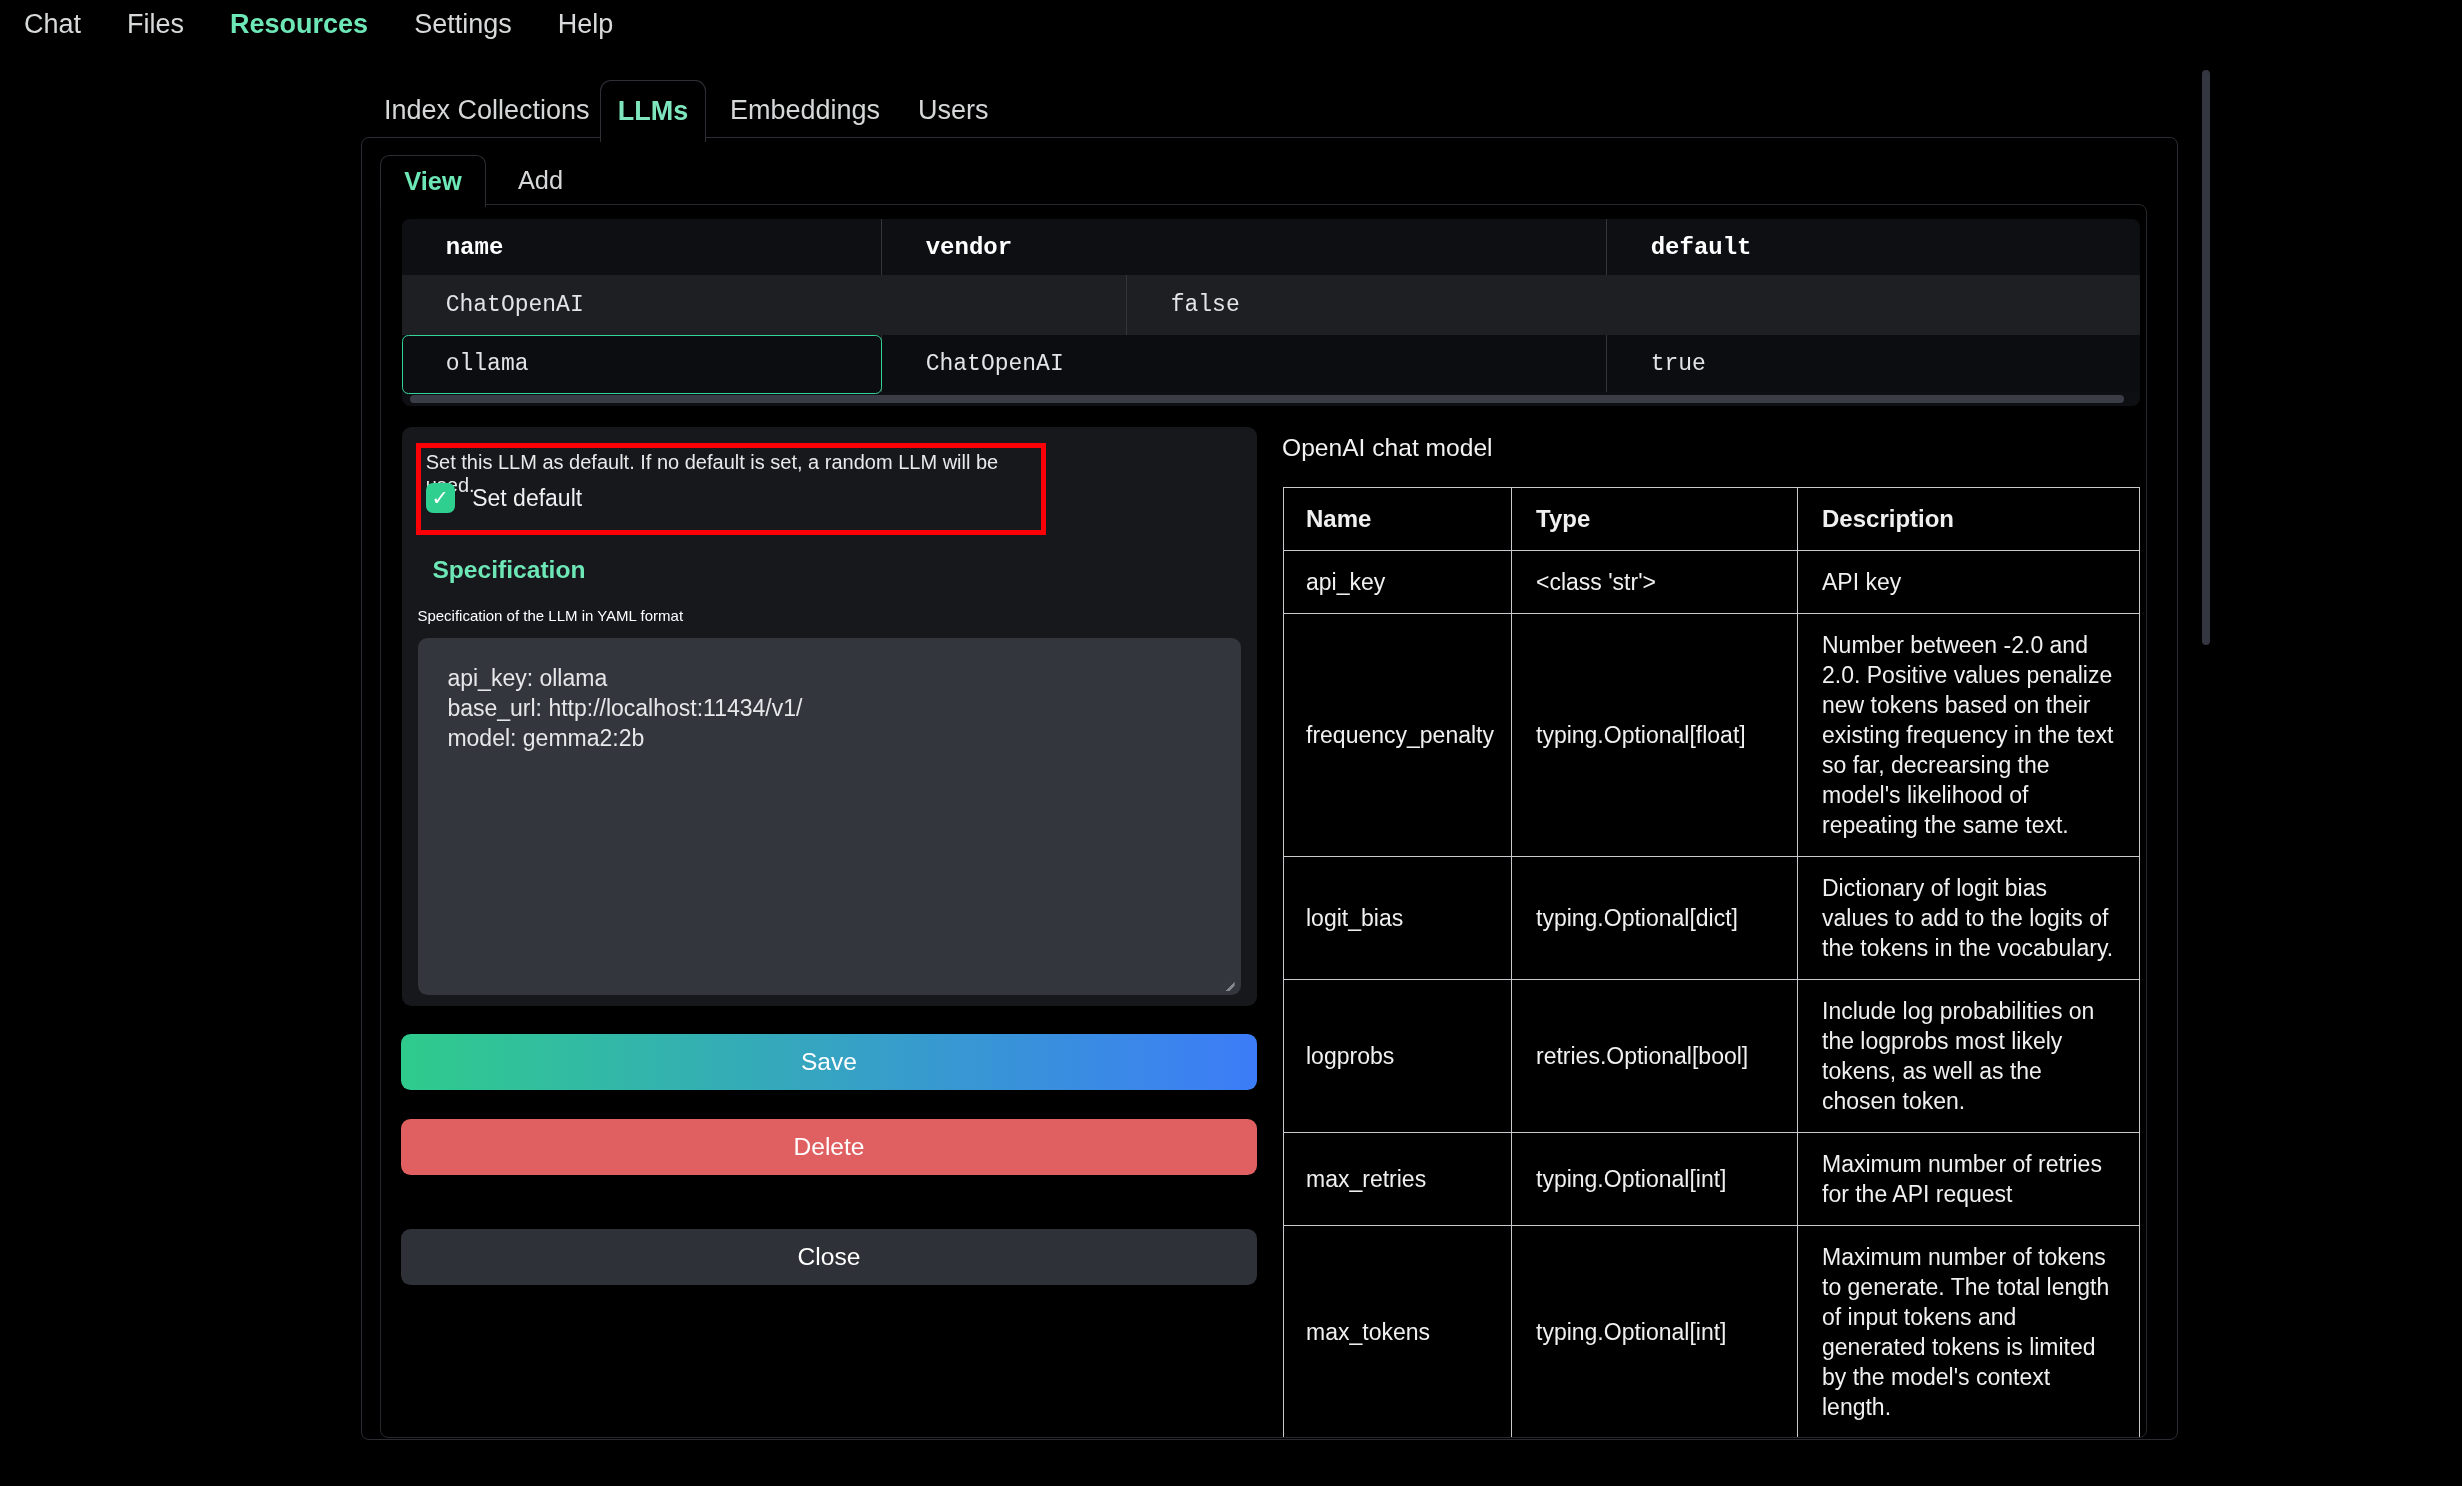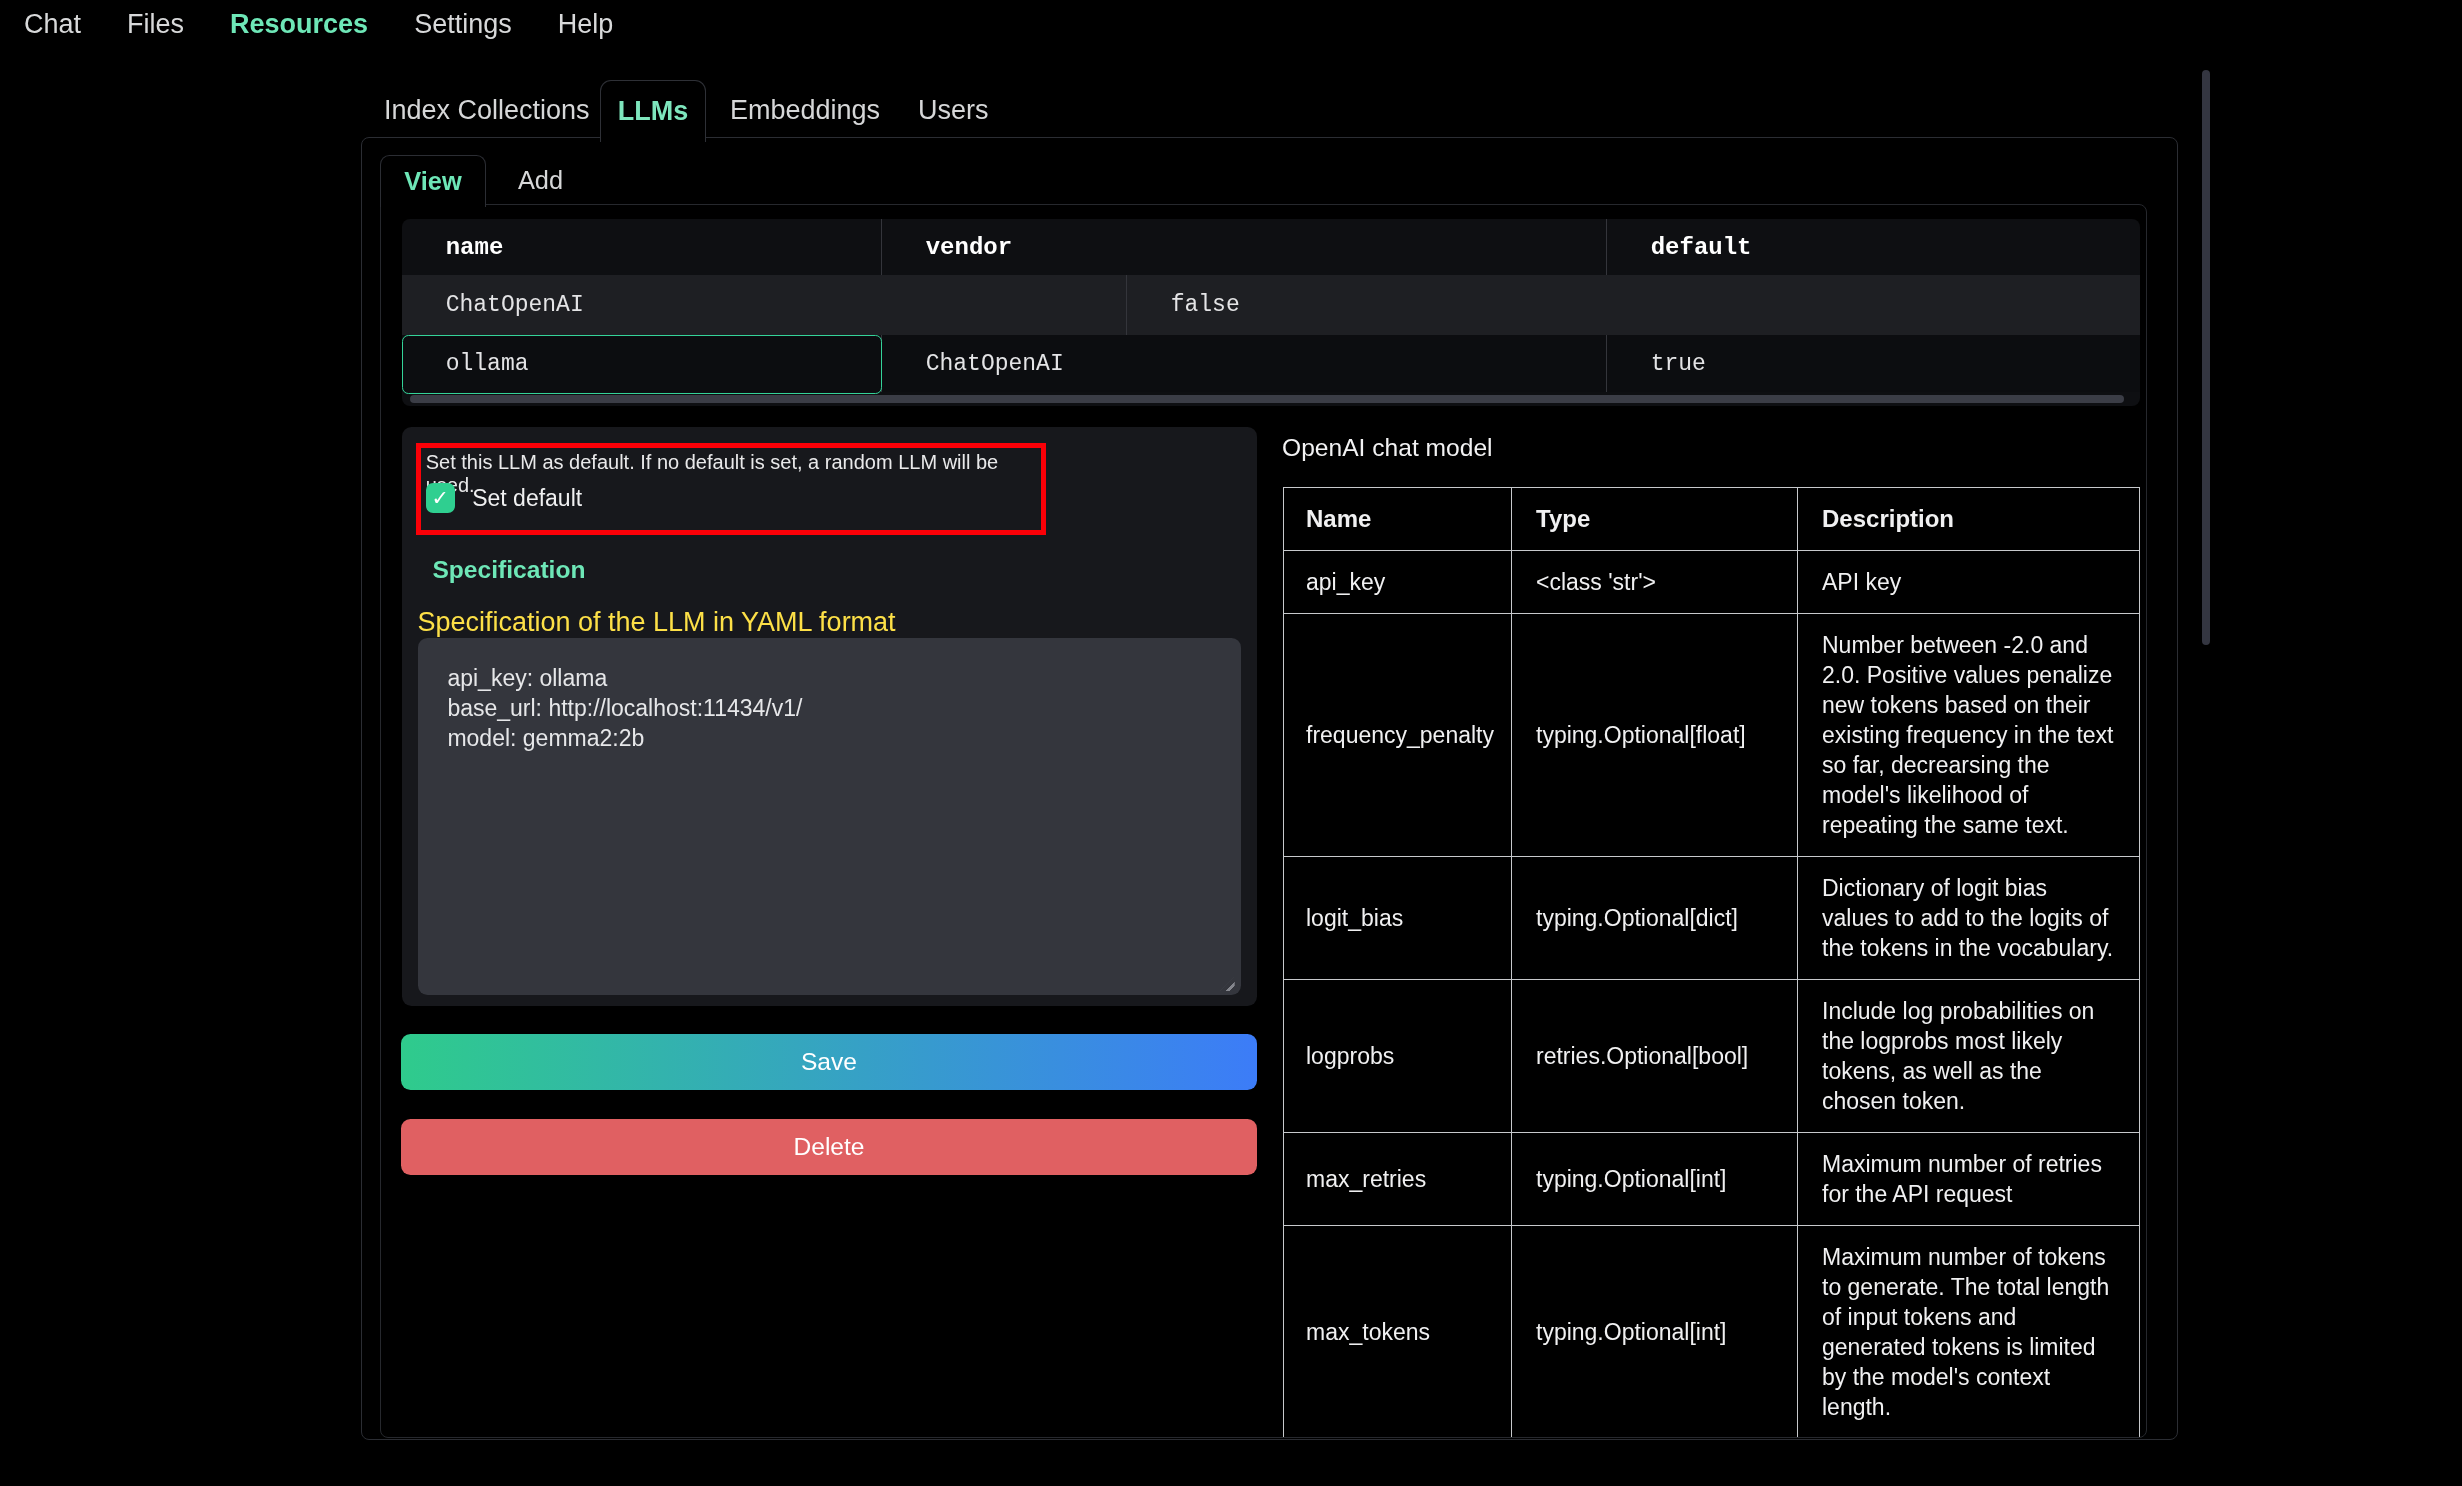--- a/index.html
+++ b/index.html
@@ -59,21 +59,21 @@
   .annotation-box { position:absolute; left:13.5px; top:16px; width:630px; height:92px;
                     border:5.6px solid #fb0007; }
   .default-note { position:absolute; left:4.8px; top:3.2px; width:612px;
                   font-size:20px; color:#e9e9ea; }
   .checkbox-row { position:absolute; left:4.8px; top:35px; display:flex; align-items:center; gap:17.5px; cursor:pointer; }
   .checkbox { width:29px; height:30px; background:#2fcf90; border-radius:7.1px;
               display:flex; align-items:center; justify-content:center;
               color:#fff; font-size:20.7px; font-weight:700; }
   .checkbox-label { font-size:23px; color:#f0f0f1; }
   .spec-heading { position:absolute; left:30px; top:129px; font-size:24.6px; font-weight:700; color:#6ee7b7; }
-  .spec-caption { position:absolute; left:15px; top:180px; font-size:27px; color:#fde047; }
+  .spec-caption { position:absolute; left:15px; top:180px; font-size:15px; color:#ffffff; }
   .spec-textarea { position:absolute; left:16px; top:211px; width:823px; height:357px;
                    background:#34363d; color:#e6e7e9; border:none; border-radius:9.5px;
                    padding:25.4px 29px; font-size:23px; line-height:30px;
                    font-family:"Liberation Sans","DejaVu Sans",sans-serif;
                    resize:none; outline:none; }
   .resize-grip { position:absolute; left:818px; top:550px; width:14.3px; height:14.3px;
                  background:repeating-linear-gradient(-45deg, transparent 0 4px, #84868d 4px 6.4px);
                  clip-path:polygon(100% 0,100% 100%,0 100%); cursor:nwse-resize; }
 
   
@@ -155,20 +155,21 @@
     <div class="spec-heading">Specification</div>
     <div class="spec-caption">Specification of the LLM in YAML format</div>
     <textarea class="spec-textarea" spellcheck="false" style="">api_key: ollama
 base_url: http://localhost:11434/v1/
 model: gemma2:2b</textarea>
     <div class="resize-grip"></div>
   </div>
 
   <button class="btn btn-save">Save</button>
   <button class="btn btn-delete">Delete</button>
+  <button class="btn btn-close">Close</button>
 
   <div class="doc-title">OpenAI chat model</div>
   <table class="doc-table">
     <tbody>
         <tr style="height:57px;">
       <th class="cn">Name</th>
       <th class="ct">Type</th>
       <th class="cd">Description</th>
     </tr>
     <tr style="height:50px;">

